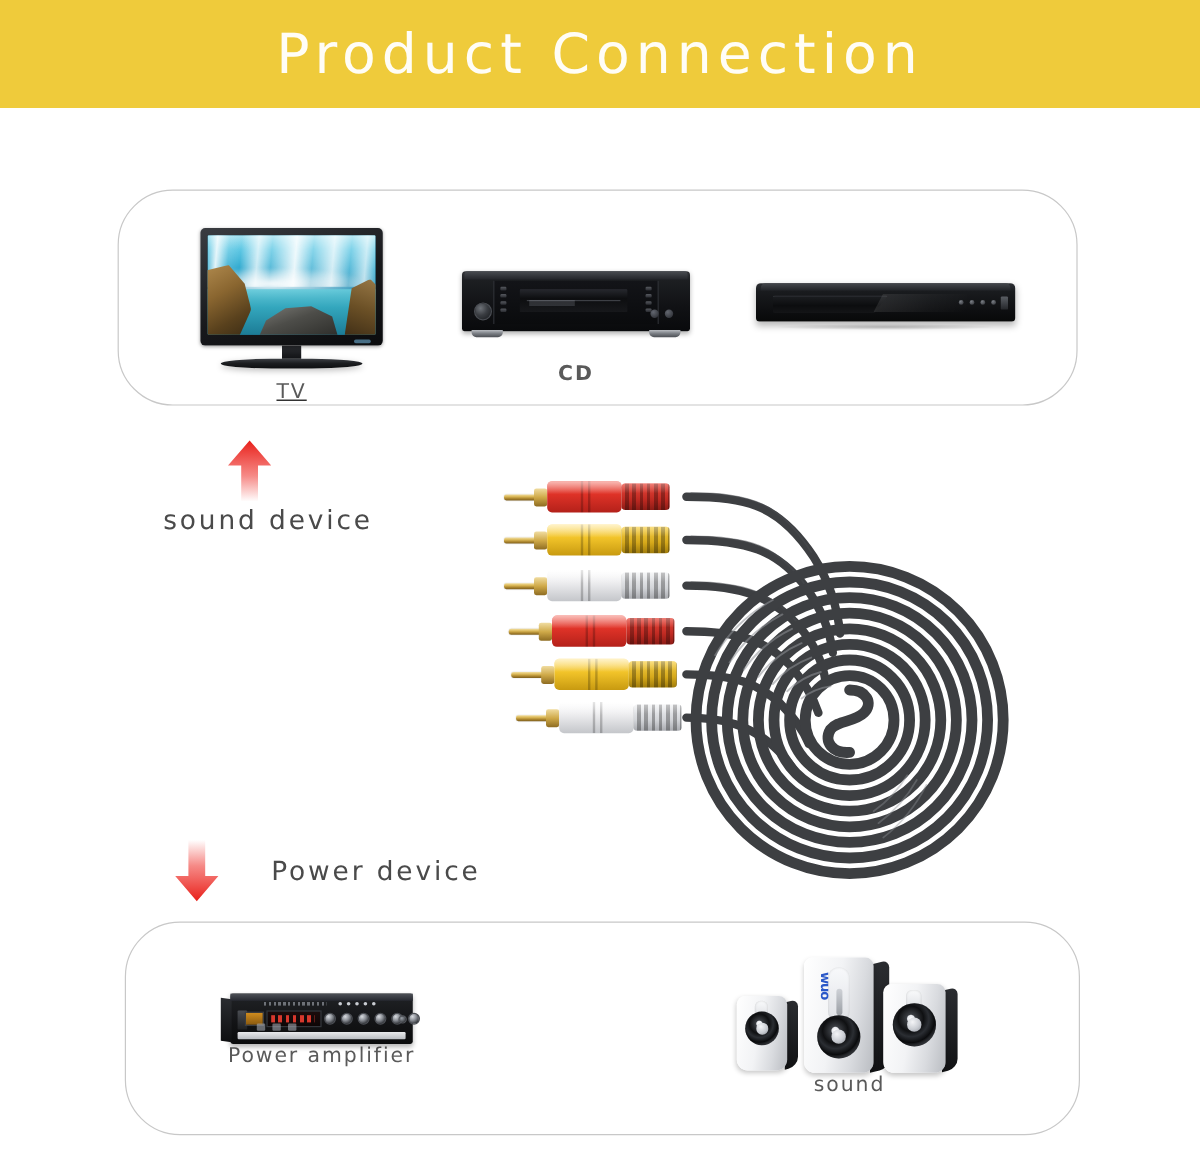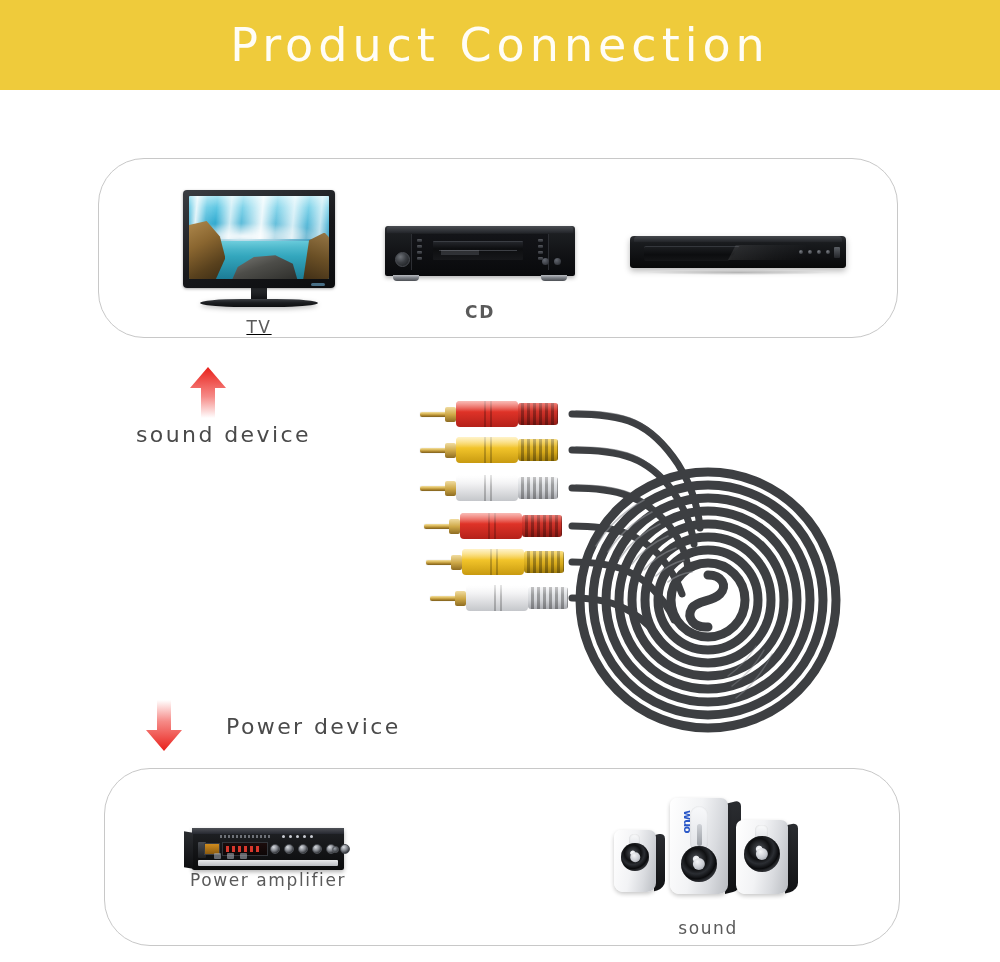--- a/index.html
+++ b/index.html
@@ -57,21 +57,21 @@
     letter-spacing: 1.6px;
     font-family: "DejaVu Sans", sans-serif;
     white-space: nowrap;
   }
   .device-art {
     position: relative;
     margin: 0 auto;
   }
 
   
-  #slot-tv { left: 164px; top: 190px; width: 190px; text-decoration: underline; }
+  #slot-tv { left: 148px; top: 190px; width: 190px; text-decoration: underline; }
   .tv-frame {
     width: 152px; height: 98px;
     margin: 0 auto;
     background: linear-gradient(160deg,#3a3d42 0%,#17181b 55%,#0b0c0e 100%);
     border-radius: 4px;
     padding: 6px 6px 9px 6px;
     box-sizing: border-box;
     box-shadow: 0 1px 3px rgba(0,0,0,.35);
     position: relative;
   }
@@ -750,14 +750,14 @@
       <div class="sub-slot"></div>
       <div class="spk-driver"></div>
     </div>
     <div class="spk" id="spk-r">
       <div class="spk-back"></div>
       <div class="spk-cab"></div>
       <div class="spk-tweeter"></div>
       <div class="spk-driver"></div>
     </div>
   </div>
-  <div class="device-label" style="margin-top:24px;">sound</div>
+  <div class="device-label" style="">sound</div>
 </div>
 
 </body></html>

